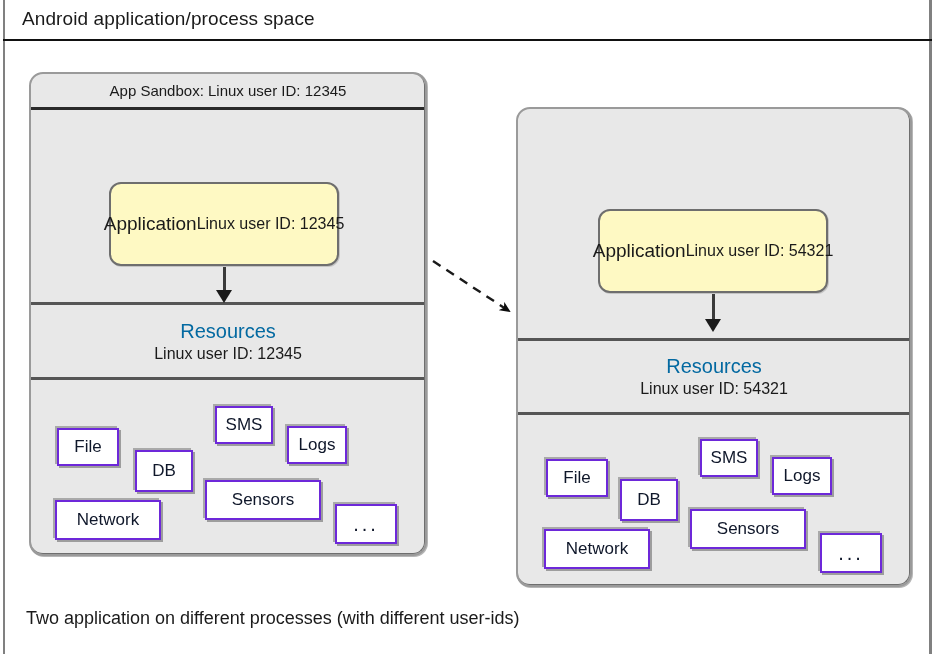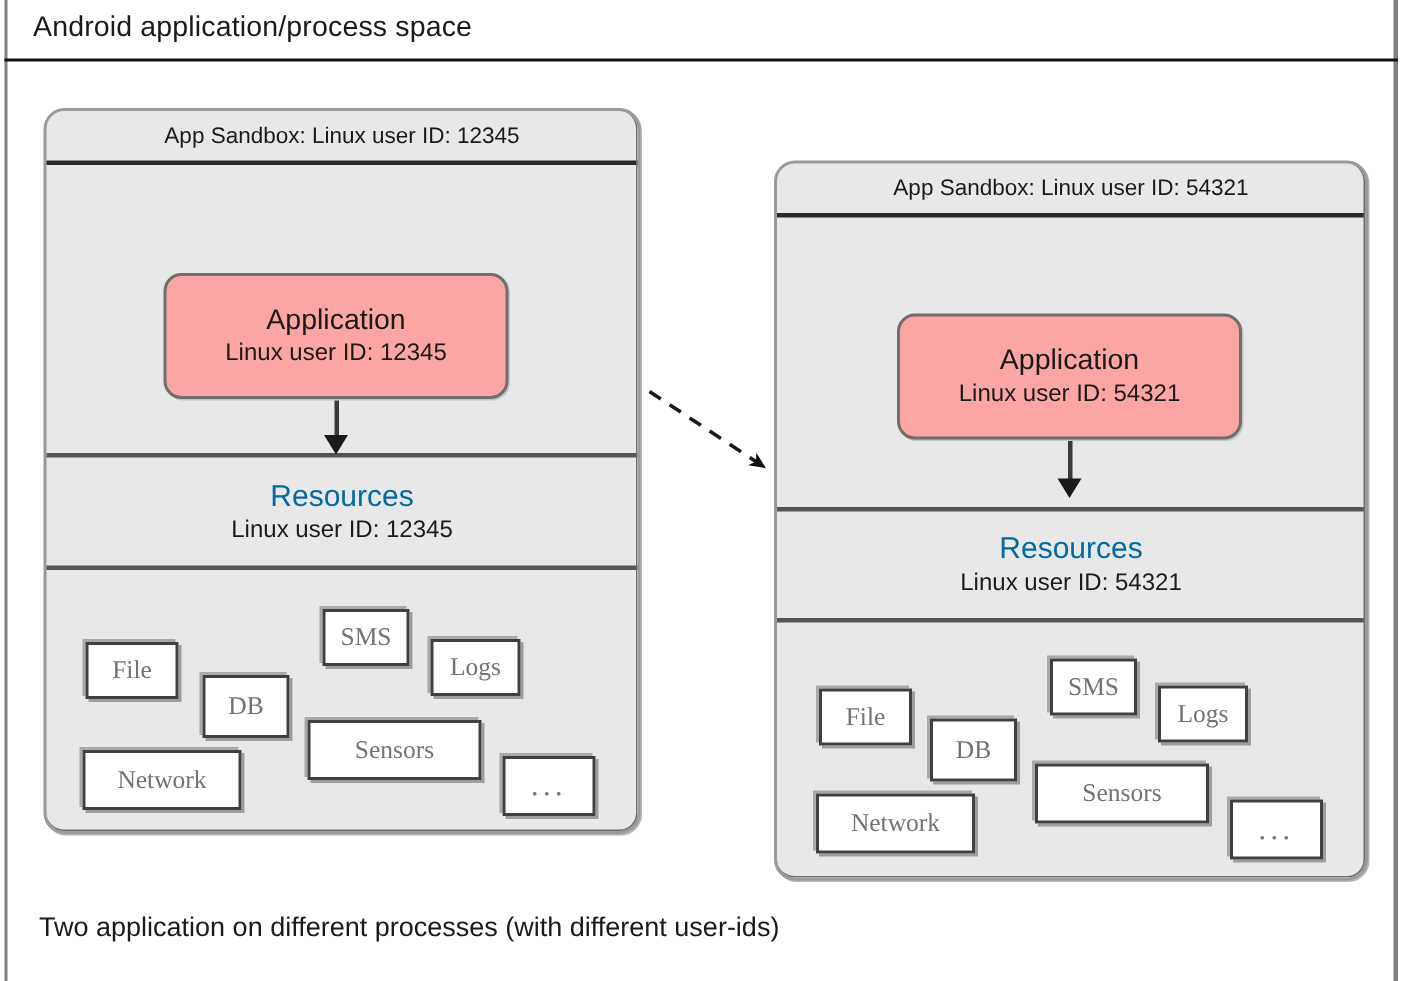--- a/index.html
+++ b/index.html
@@ -95,26 +95,26 @@
     position: absolute;
     left: 0; right: 0;
     border-bottom: 3px solid #555555;
     box-sizing: border-box;
   }
 
   
   .app-box {
     position: absolute;
     box-sizing: border-box;
-    background: #fca5a5;
+    background: #fef9c3;
     border: 2px solid #6e6e6e;
     border-radius: 12px;
     box-shadow: 1px 1px 0 0 #c4c4c4;
     display: flex;
-    flex-direction: column;
+    flex-direction: row;
     align-items: center;
     justify-content: center;
     line-height: 1.25;
   }
   .app-title { font-size: 19px; color: #1a1a1a; white-space: nowrap; }
   .app-sub   { font-size: 16px; color: #1a1a1a; white-space: nowrap; }
 
   
   .arrow-line {
     position: absolute;
@@ -146,29 +146,28 @@
 
   
   .res-items {
     position: absolute;
     left: 0; right: 0; bottom: 0;
   }
   .res-chip {
     position: absolute;
     box-sizing: border-box;
     background: #ffffff;
-    border: 2px solid #404040;
+    border: 2px solid #6d28d9;
     box-shadow: -2px -2px 0 0 #a9a9a9, 2px 2px 0 0 #9d9d9d;
     display: flex;
     align-items: center;
     justify-content: center;
     font-size: 17px;
-    color: #737373;
-    white-space: nowrap;
-    font-family: Liberation Serif, serif;
+    color: #0f172a;
+    white-space: nowrap;
   }
   .res-chip.ellipsis { font-size: 20px; letter-spacing: 3px; }
 
   
   .dashed-arrow { position: absolute; left: 0; top: 0; overflow: visible; }
 </style>
 </head>
 <body>
 
 <div id="canvas">
@@ -205,21 +204,20 @@
       <div class="res-chip" style="left:184px; top:26px; width:58px; height:38px;">SMS</div>
       <div class="res-chip" style="left:256px; top:46px; width:60px; height:38px;">Logs</div>
       <div class="res-chip" style="left:24px; top:120px; width:106px; height:40px;">Network</div>
       <div class="res-chip" style="left:174px; top:100px; width:116px; height:40px;">Sensors</div>
       <div class="res-chip ellipsis" style="left:304px; top:124px; width:62px; height:40px;">...</div>
     </div>
   </div>
 
   <div class="sandbox" style="left:516px; top:107px; width:396px; height:480px;">
 
-    <div class="sb-header">App Sandbox: Linux user ID: 54321</div>
 
     <div class="sb-apparea" style="top:36px; height:196px;">
 
       <div class="app-box" style="left:80px; top:64px; width:230px; height:84px;">
         <div class="app-title">Application</div>
         <div class="app-sub">Linux user ID: 54321</div>
       </div>
 
       <div class="arrow-line" style="left:194px; top:149px; height:30px;"></div>
       <div class="arrow-head" style="left:187px; top:174px;"></div>

